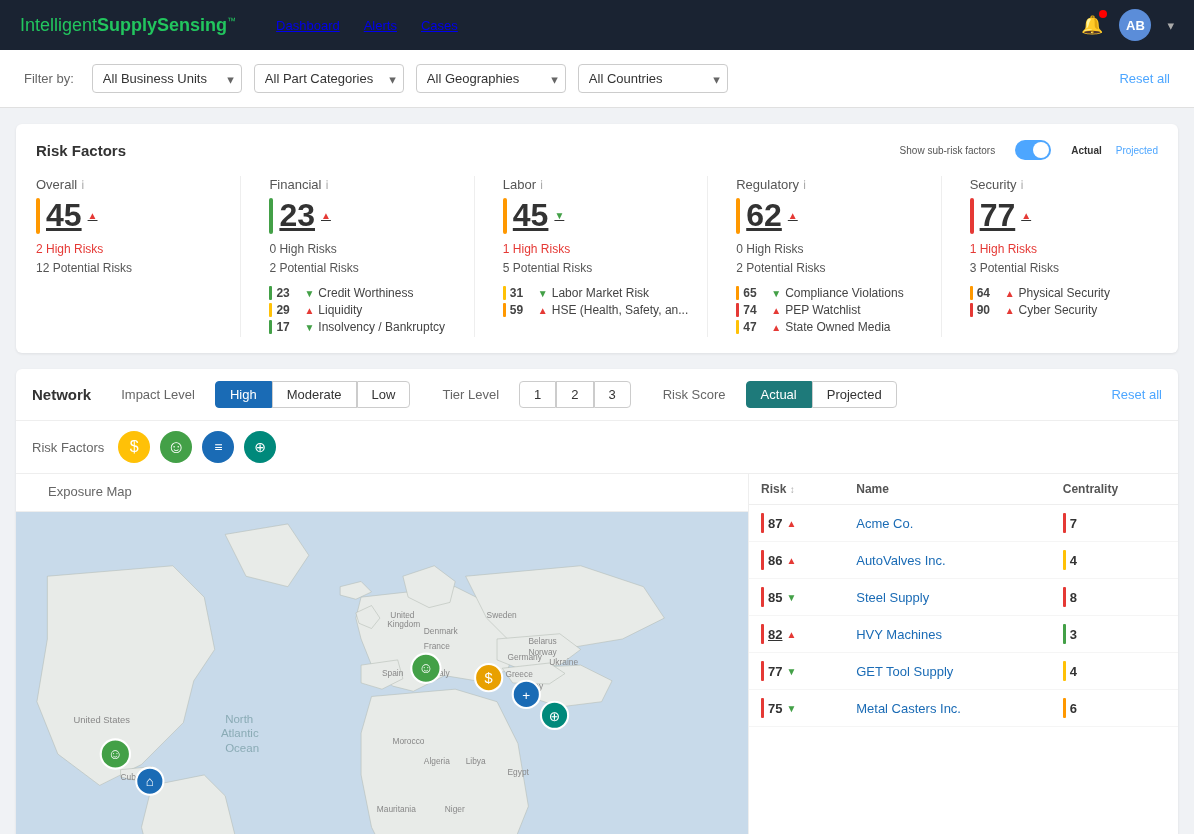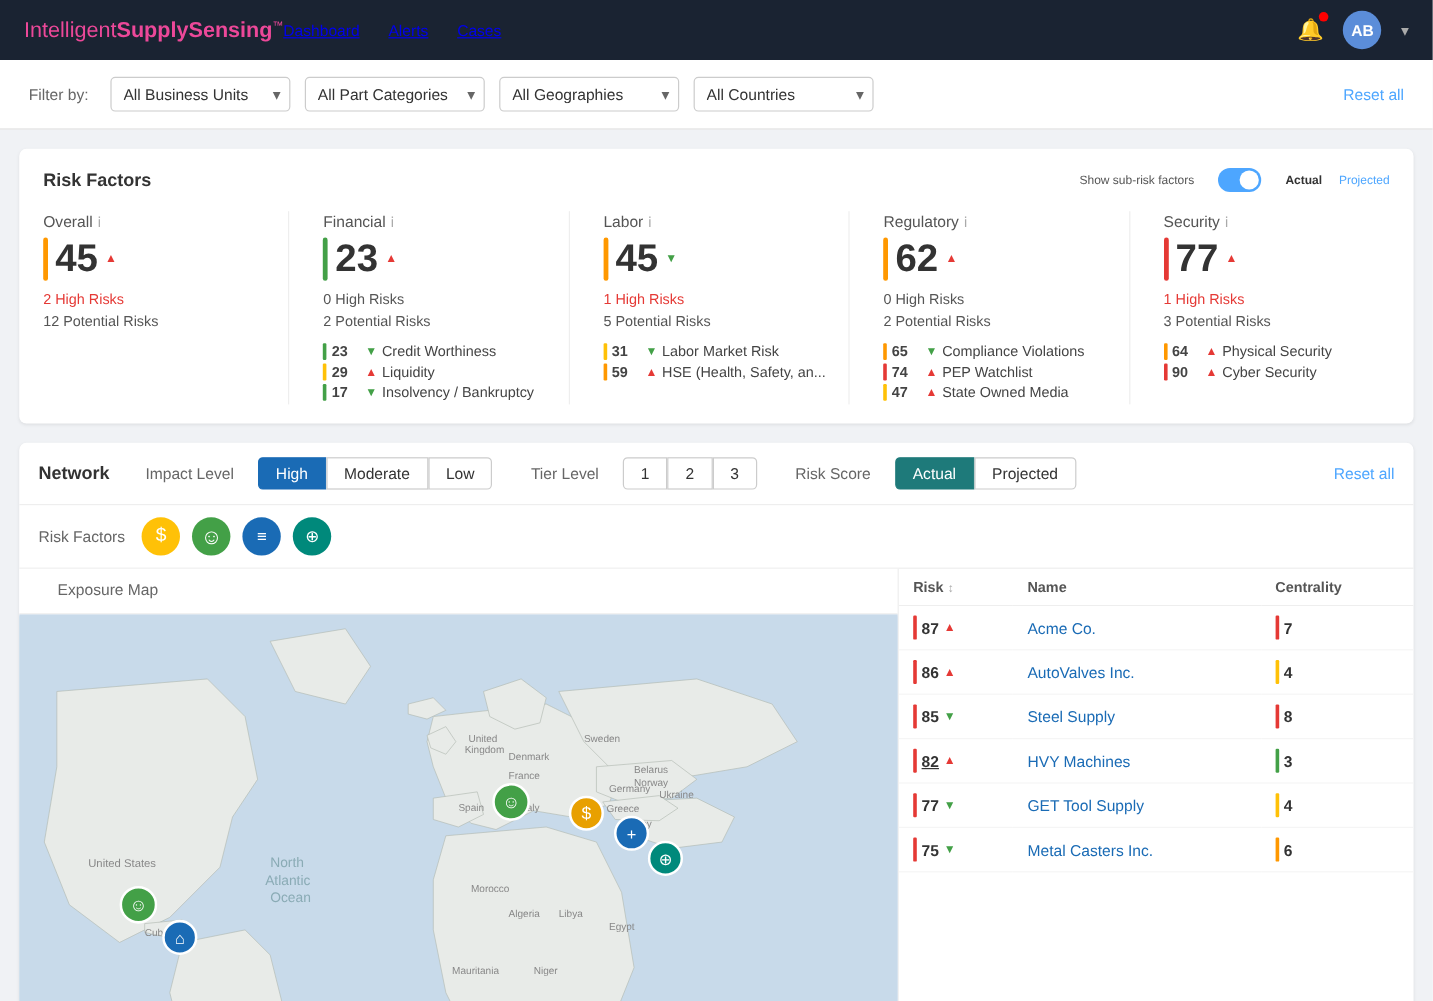--- a/index.html
+++ b/index.html
@@ -1,20 +1,20 @@
 <!DOCTYPE html>
 <html><head>
   <meta charset="utf-8">
   <style>
     * { box-sizing: border-box; margin: 0; padding: 0; }
     body { font-family: -apple-system, BlinkMacSystemFont, 'Segoe UI', sans-serif; background: #f0f2f5; color: #333; font-size: 13px; }
 
     
     .topnav { background: #1a2332; display: flex; align-items: center; padding: 0 20px; height: 50px; }
-    .topnav .brand { color: #ec4899; font-size: 18px; font-weight: 300; }
+    .topnav .brand { color: #22c55e; font-size: 18px; font-weight: 300; margin-right: 40px; }
     .topnav .brand strong { font-weight: 700; }
     .topnav .brand sup { font-size: 9px; vertical-align: super; }
     .topnav .right { margin-left: auto; display: flex; align-items: center; gap: 16px; }
     .topnav .bell { color: #aab; font-size: 18px; position: relative; cursor: pointer; }
     .topnav .bell .badge { position: absolute; top: -4px; right: -4px; background: red; border-radius: 50%; width: 8px; height: 8px; }
     .topnav .avatar { background: #5b8dd9; color: #fff; border-radius: 50%; width: 32px; height: 32px; display: flex; align-items: center; justify-content: center; font-size: 13px; font-weight: 600; cursor: pointer; }
 
     
     .filter-bar { background: #fff; padding: 14px 24px; display: flex; align-items: center; gap: 12px; border-bottom: 1px solid #e0e0e0; }
     .filter-bar .label { color: #666; font-size: 13px; margin-right: 6px; }
@@ -32,21 +32,21 @@
     .toggle::after { content: ''; position: absolute; width: 16px; height: 16px; background: #fff; border-radius: 50%; top: 2px; right: 2px; }
     .rf-link-active { color: #333; font-weight: 600; cursor: pointer; }
     .rf-link { color: #4da6ff; cursor: pointer; }
 
     .rf-columns { display: flex; gap: 0; }
     .rf-col { flex: 1; border-right: 1px solid #eee; padding: 0 16px 0 0; margin-right: 28px; }
     .rf-col:last-child { border-right: none; margin-right: 0; padding-right: 0; }
 
     .rf-col-title { font-size: 13px; color: #555; margin-bottom: 4px; display: flex; align-items: center; gap: 4px; }
     .rf-col-title .info-icon { color: #aaa; font-size: 12px; }
-    .rf-score-row { display: flex; align-items: center; gap: 6px; margin-bottom: 6px; }
+    .rf-score-row { display: flex; align-items: center; gap: 6px; margin-bottom: 6px; text-decoration: underline; }
     .rf-score { font-size: 32px; font-weight: 700; color: #333; }
     .score-bar { width: 4px; height: 36px; border-radius: 2px; }
     .bar-red { background: #e53935; }
     .bar-orange { background: #ff9800; }
     .bar-yellow { background: #ffc107; }
     .bar-green { background: #43a047; }
     .trend-up { color: #e53935; font-size: 10px; }
     .trend-down { color: #43a047; font-size: 10px; }
     .rf-risks { font-size: 12px; color: #555; line-height: 1.6; }
     .rf-risks .high { color: #e53935; }

